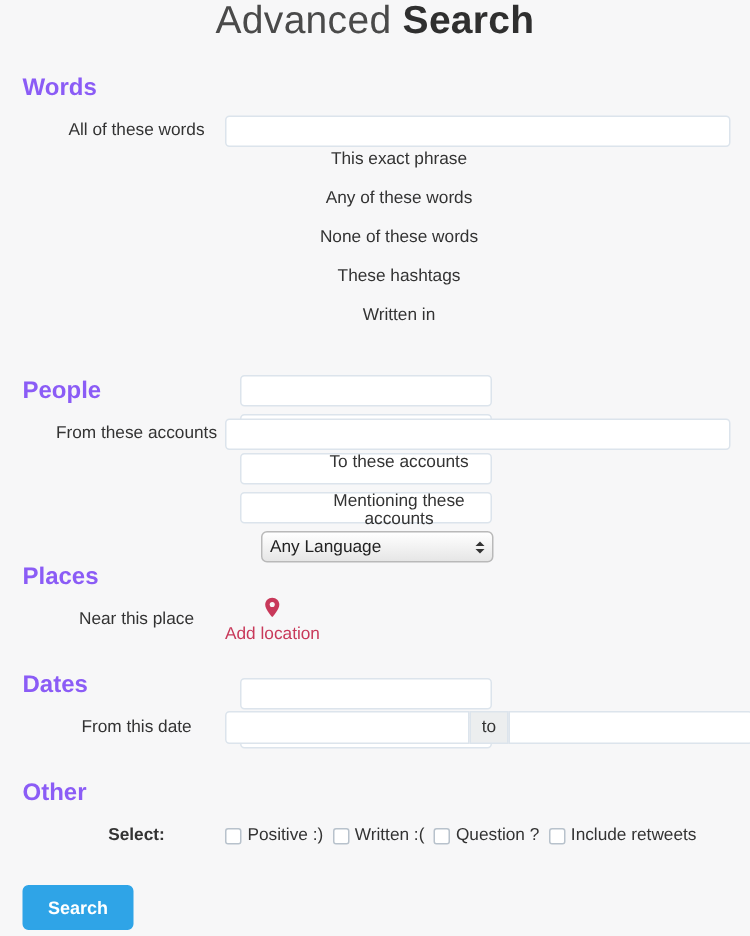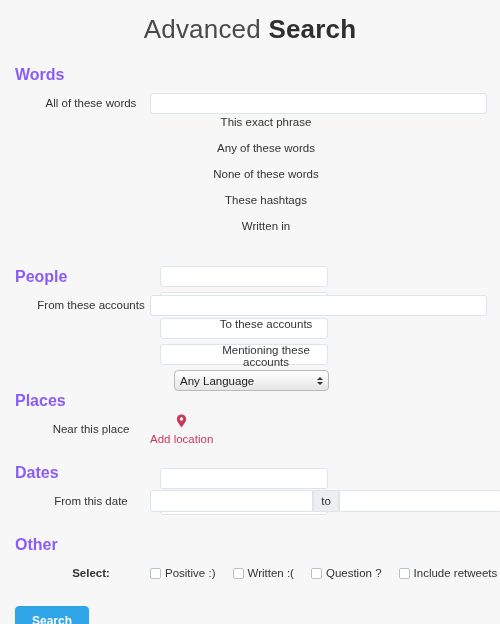--- a/index.html
+++ b/index.html
@@ -19,21 +19,20 @@
     height: 624px;
     position: relative;
     box-sizing: border-box;
   }
 
   
   .title {
     text-align: center;
     font-size: 26px;
     line-height: 1;
-    padding-top: 16px;
     padding-bottom: 4px;
     color: #3c3c3c;
     letter-spacing: 0.2px;
   }
   .title .light {
     font-weight: 300;
     color: #4a4a4a;
   }
   .title .bold {
     font-weight: bold;
@@ -178,21 +177,21 @@
     border: 1px solid #dce4ec;
     font-size: 11.5px;
     color: #333;
     box-sizing: border-box;
   }
 
   
   .checks {
     display: flex;
     align-items: center;
-    gap: 17px;
+    gap: 6px;
     flex-wrap: nowrap;
   }
   .check {
     display: inline-flex;
     align-items: center;
     gap: 4px;
     font-size: 11.5px;
     color: #333;
     white-space: nowrap;
     cursor: pointer;

